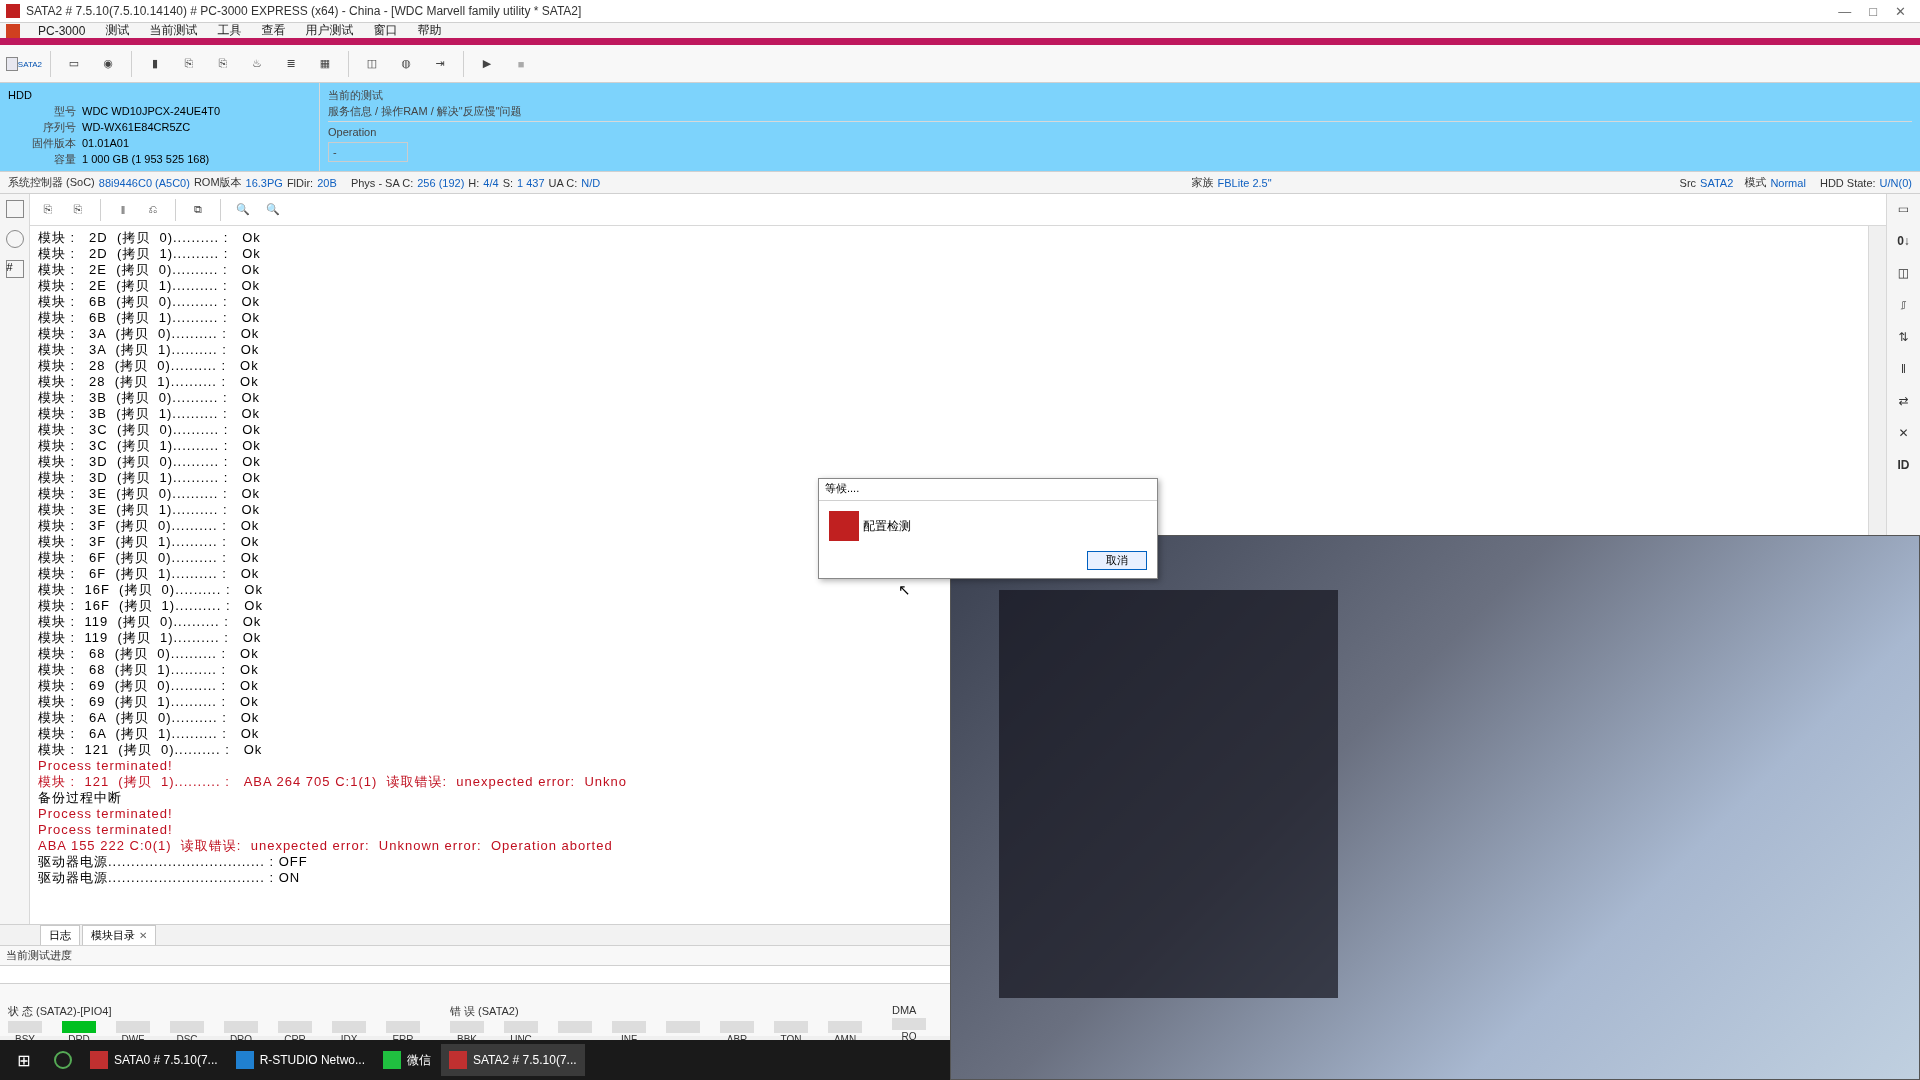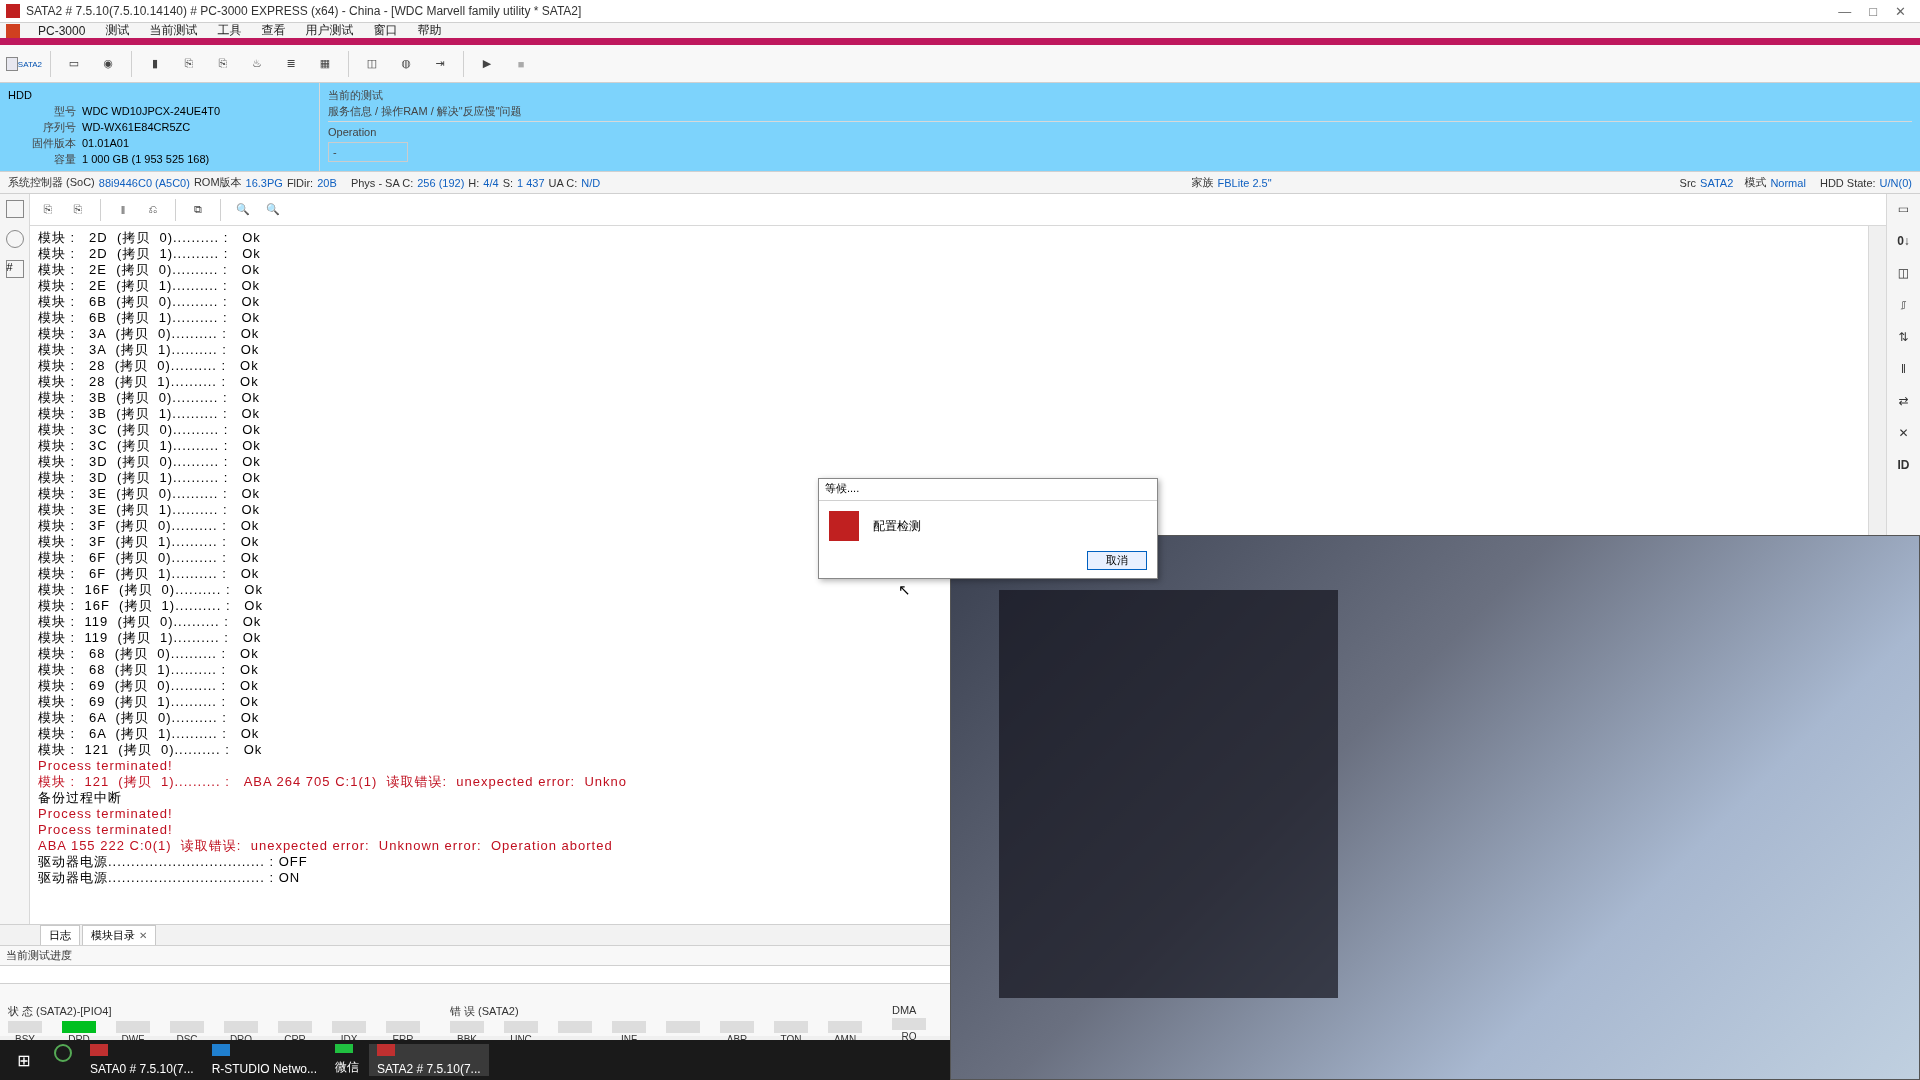--- a/index.html
+++ b/index.html
@@ -46,26 +46,26 @@
 .status-panels { height: 52px; background: #f8f8f8; display: flex; padding: 4px 8px; gap: 30px; }
 .panel { }
 .panel .panel-title { font-size: 11px; color: #333; margin-bottom: 2px; margin-top: 16px; }
 .panel .chips { display: flex; gap: 20px; }
 .panel .chip { width: 34px; text-align: center; }
 .panel .chip .box { height: 12px; background: #ddd; margin-bottom: 1px; }
 .panel .chip .box.green { background: #00c020; }
 .panel .chip .lbl { font-size: 10px; color: #333; }
 .taskbar { position: absolute; left: 0; right: 0; bottom: 0; height: 40px; background: #1a1a1a; display: flex; align-items: center; padding: 0 4px; gap: 2px; }
 .taskbar .start { width: 40px; height: 32px; display: flex; align-items: center; justify-content: center; color: #fff; font-size: 16px; }
-.taskbar .tbtn { height: 32px; padding: 0 8px; display: flex; align-items: flex-start; gap: 6px; color: #fff; font-size: 12px; flex-direction: column; }
+.taskbar .tbtn { height: 32px; padding: 0 8px; display: flex; align-items: center; gap: 6px; color: #fff; font-size: 12px; }
 .taskbar .tbtn .ticon { width: 18px; height: 18px; background: #c03030; }
 .taskbar .tbtn.active { background: #3a3a3a; }
 .dialog { position: absolute; left: 818px; top: 478px; width: 340px; background: #fff; border: 1px solid #888; box-shadow: 2px 2px 6px rgba(0,0,0,0.3); z-index: 100; }
 .dialog .dlg-title { height: 22px; background: #fff; border-bottom: 1px solid #d0d0d0; padding: 2px 6px; font-size: 11px; }
-.dialog .dlg-body { padding: 10px; display: flex; align-items: center; gap: 14px; text-align: center; }
+.dialog .dlg-body { padding: 10px; display: flex; align-items: center; gap: 4px; text-align: center; }
 .dialog .dlg-icon { width: 30px; height: 30px; background: #c02020; }
 .dialog .dlg-text { font-size: 12px; }
 .dialog .dlg-btns { display: flex; justify-content: flex-end; padding: 0 10px 8px; }
 .dialog .dlg-btn { border: 1px solid #0060c0; background: #e8f0ff; padding: 1px 18px; font-size: 11px; }
 .webcam { position: absolute; right: 0; bottom: 0; width: 970px; height: 545px; background: linear-gradient(135deg, #3a4050 0%, #6a7080 40%, #a8b8d0 70%, #c0d0e0 100%); z-index: 50; border: 1px solid #555; }
 .webcam::after { content: ""; position: absolute; left: 5%; top: 10%; width: 35%; height: 75%; background: rgba(20,20,30,0.7); }
 .cursor { position: absolute; left: 898px; top: 581px; z-index: 200; font-size: 15px; color: #000; pointer-events: none; }
 </style>
 </head>
 <body>

